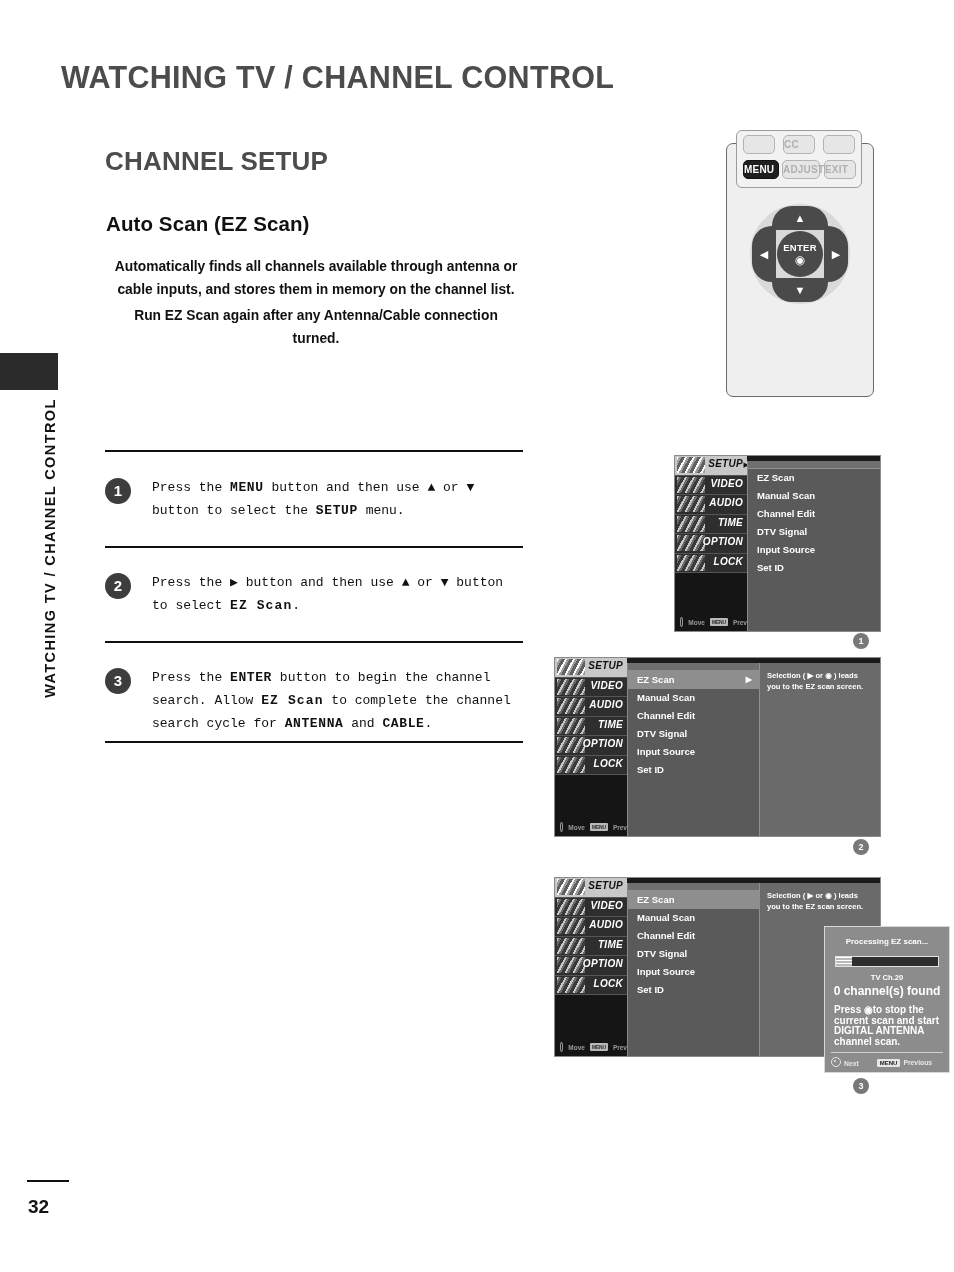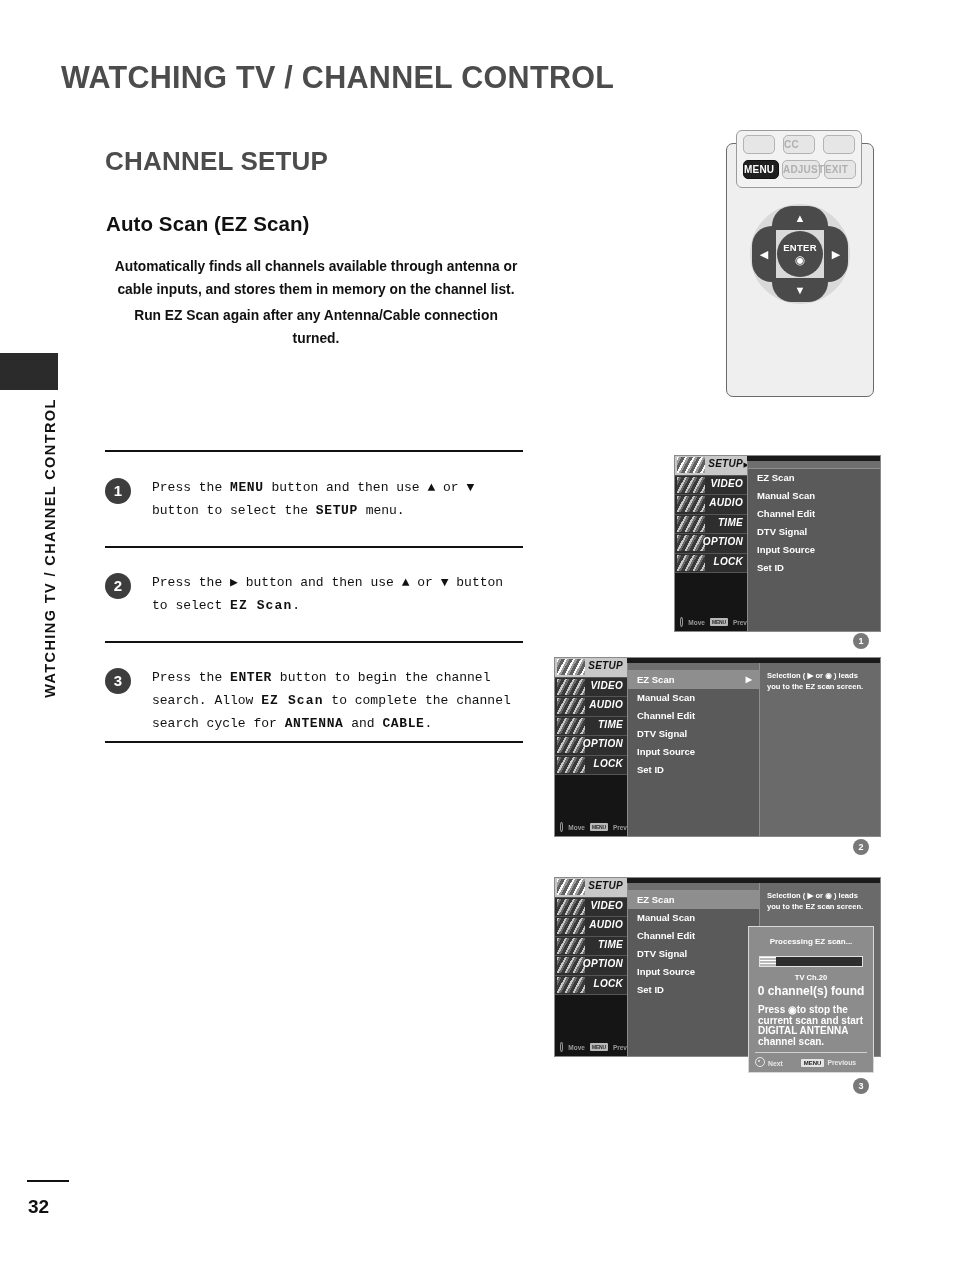--- a/index.html
+++ b/index.html
@@ -665,21 +665,21 @@
     <div class="osd-item sel">EZ Scan</div>
         <div class="osd-item">Manual Scan</div>
         <div class="osd-item">Channel Edit</div>
         <div class="osd-item">DTV Signal</div>
         <div class="osd-item">Input Source</div>
         <div class="osd-item">Set ID</div>
       </div>
     <div class="osd-help" style="left:204px; right:0;">Selection ( ▶ or ◉ ) leads you to the EZ scan screen.</div>
   </div>
 
-  <div class="dialog" style="left:748px; top:926px; width:126px; height:147px;">
+  <div class="dialog" style="left:824px; top:926px; width:126px; height:147px;">
     <div class="dlg-title">Processing EZ scan...</div>
     <div class="dlg-bar">
       <div class="dlg-bar-fill" id="dlg-fill" style="width: 16%;"></div>
     </div>
     <div class="dlg-ch">TV Ch.20</div>
     <div class="dlg-found">0 channel(s) found</div>
     <div class="dlg-msg">Press ◉to stop the current scan and start DIGITAL ANTENNA channel scan.</div>
     <div class="dlg-foot">
       <span><span class="enter-glyph"></span><span>Next</span></span>
       <span><span class="key">MENU</span><span>Previous</span></span>

